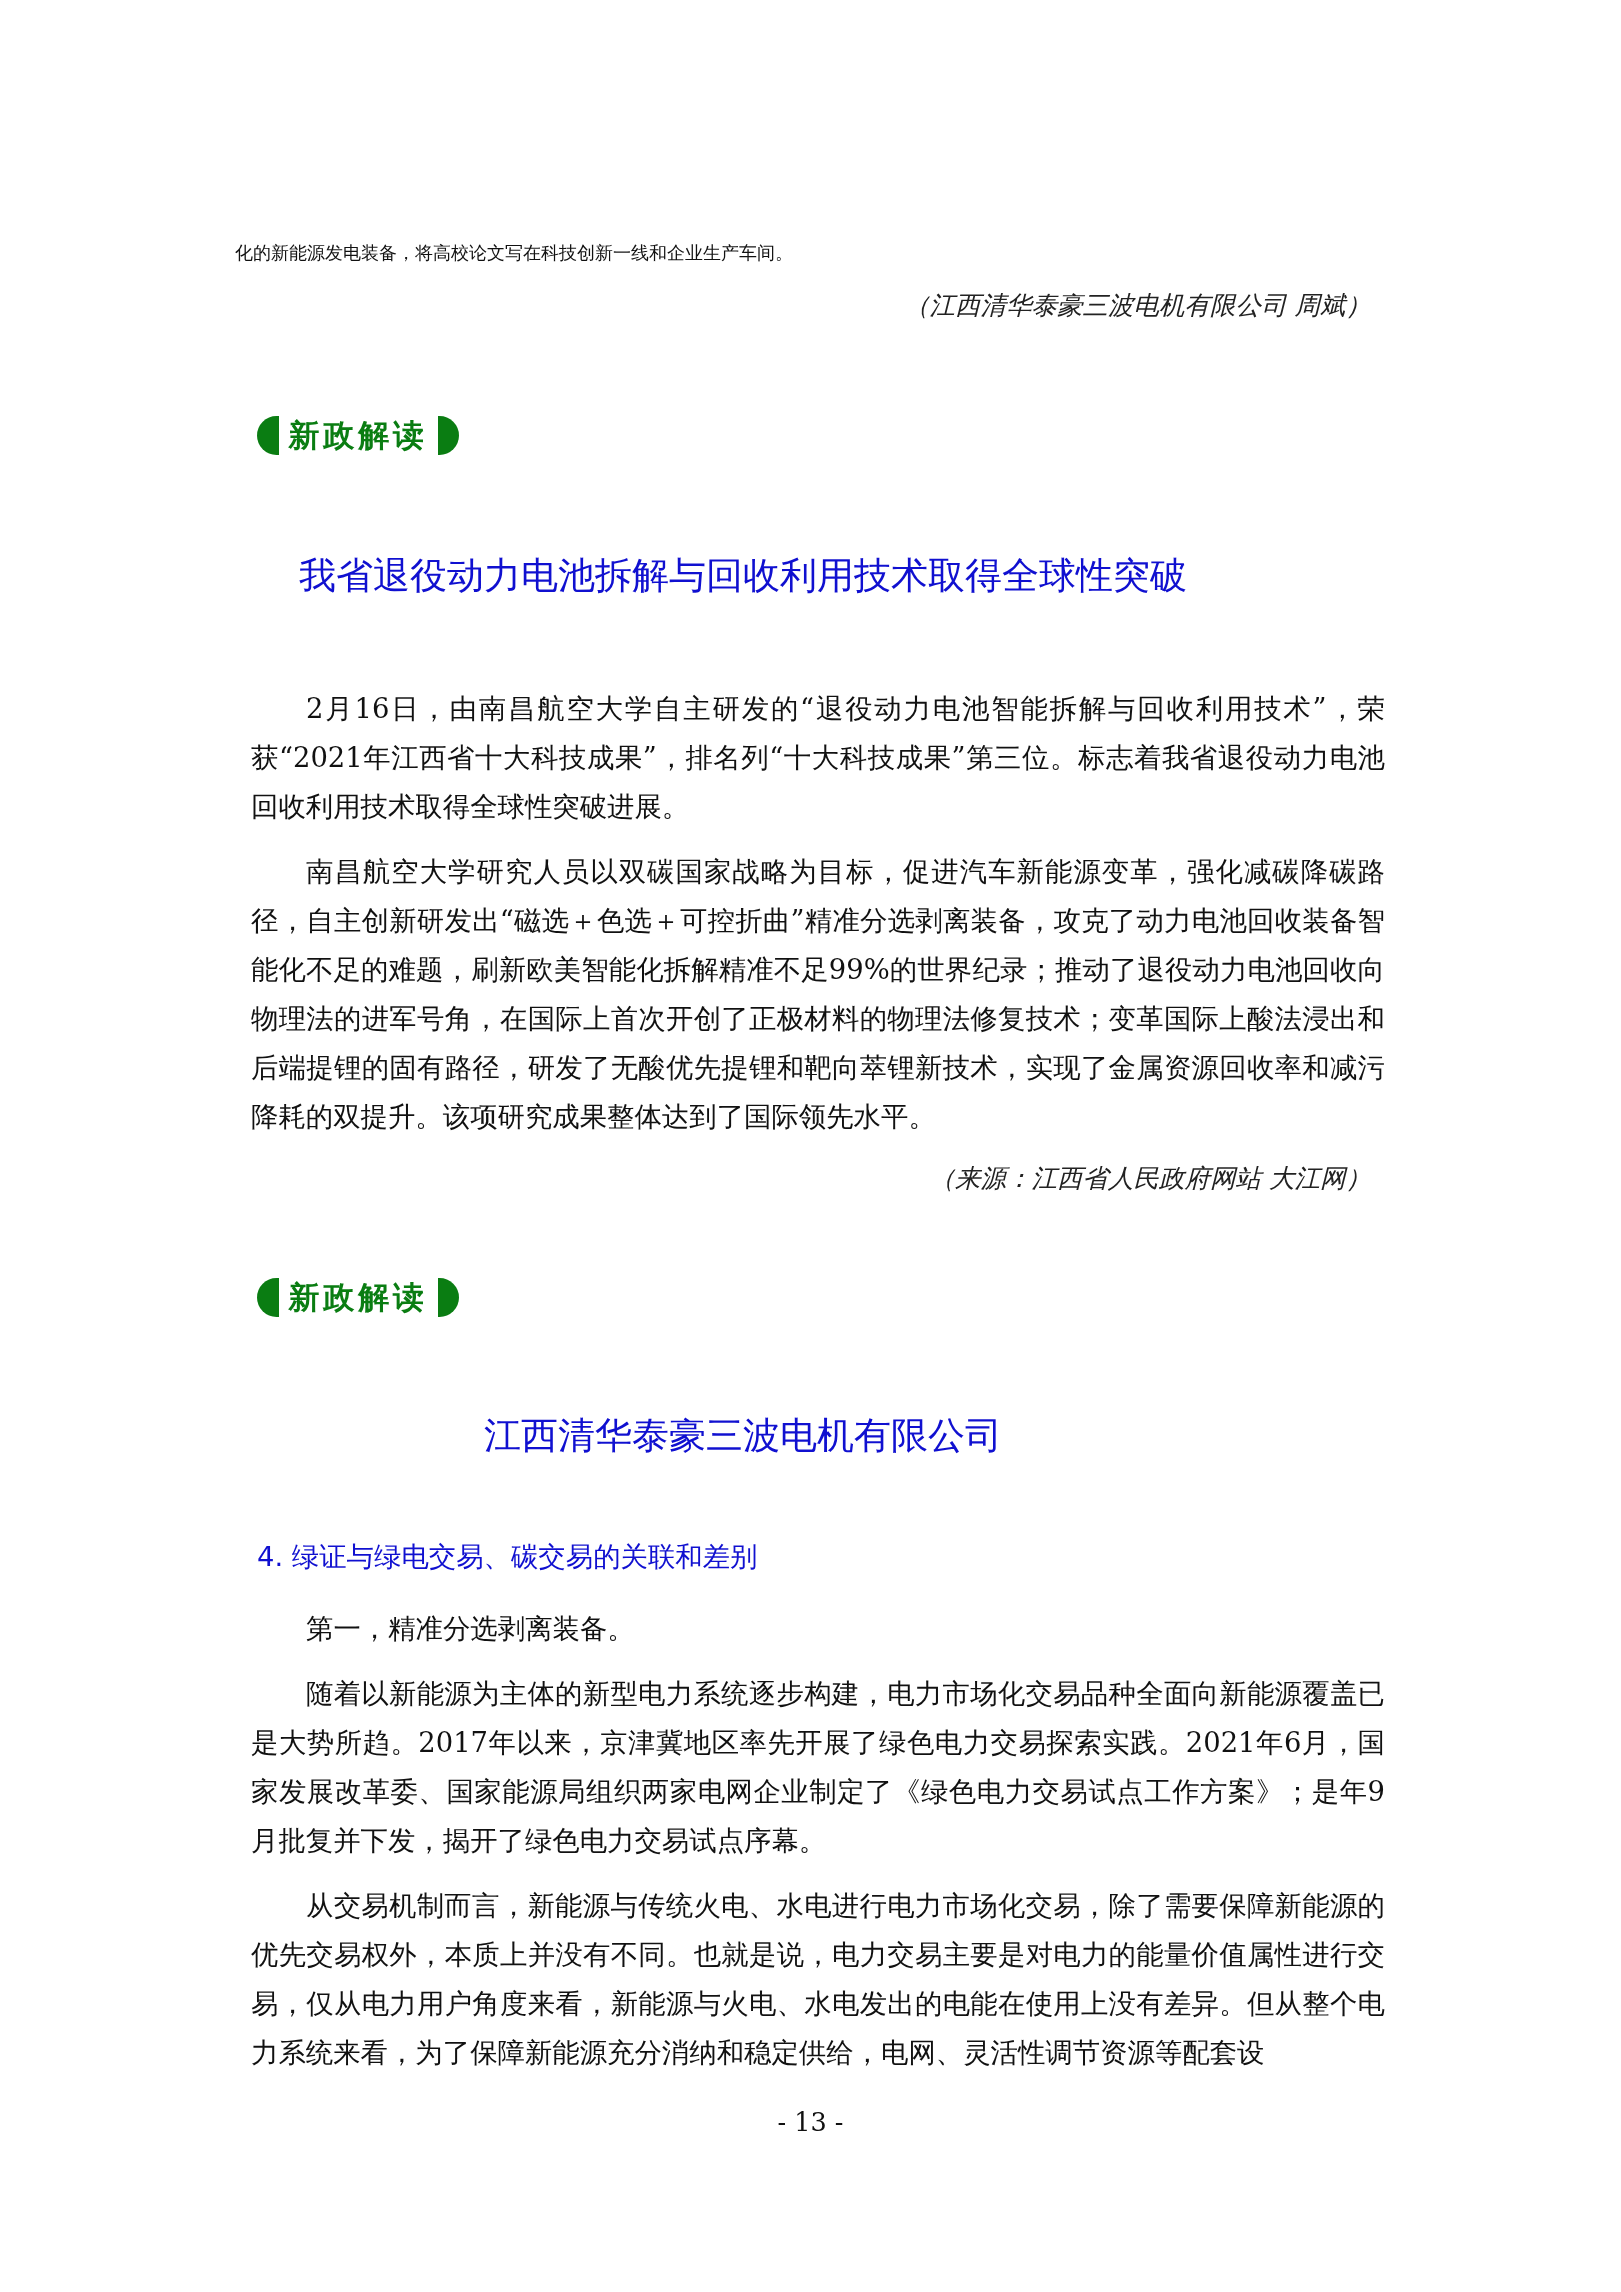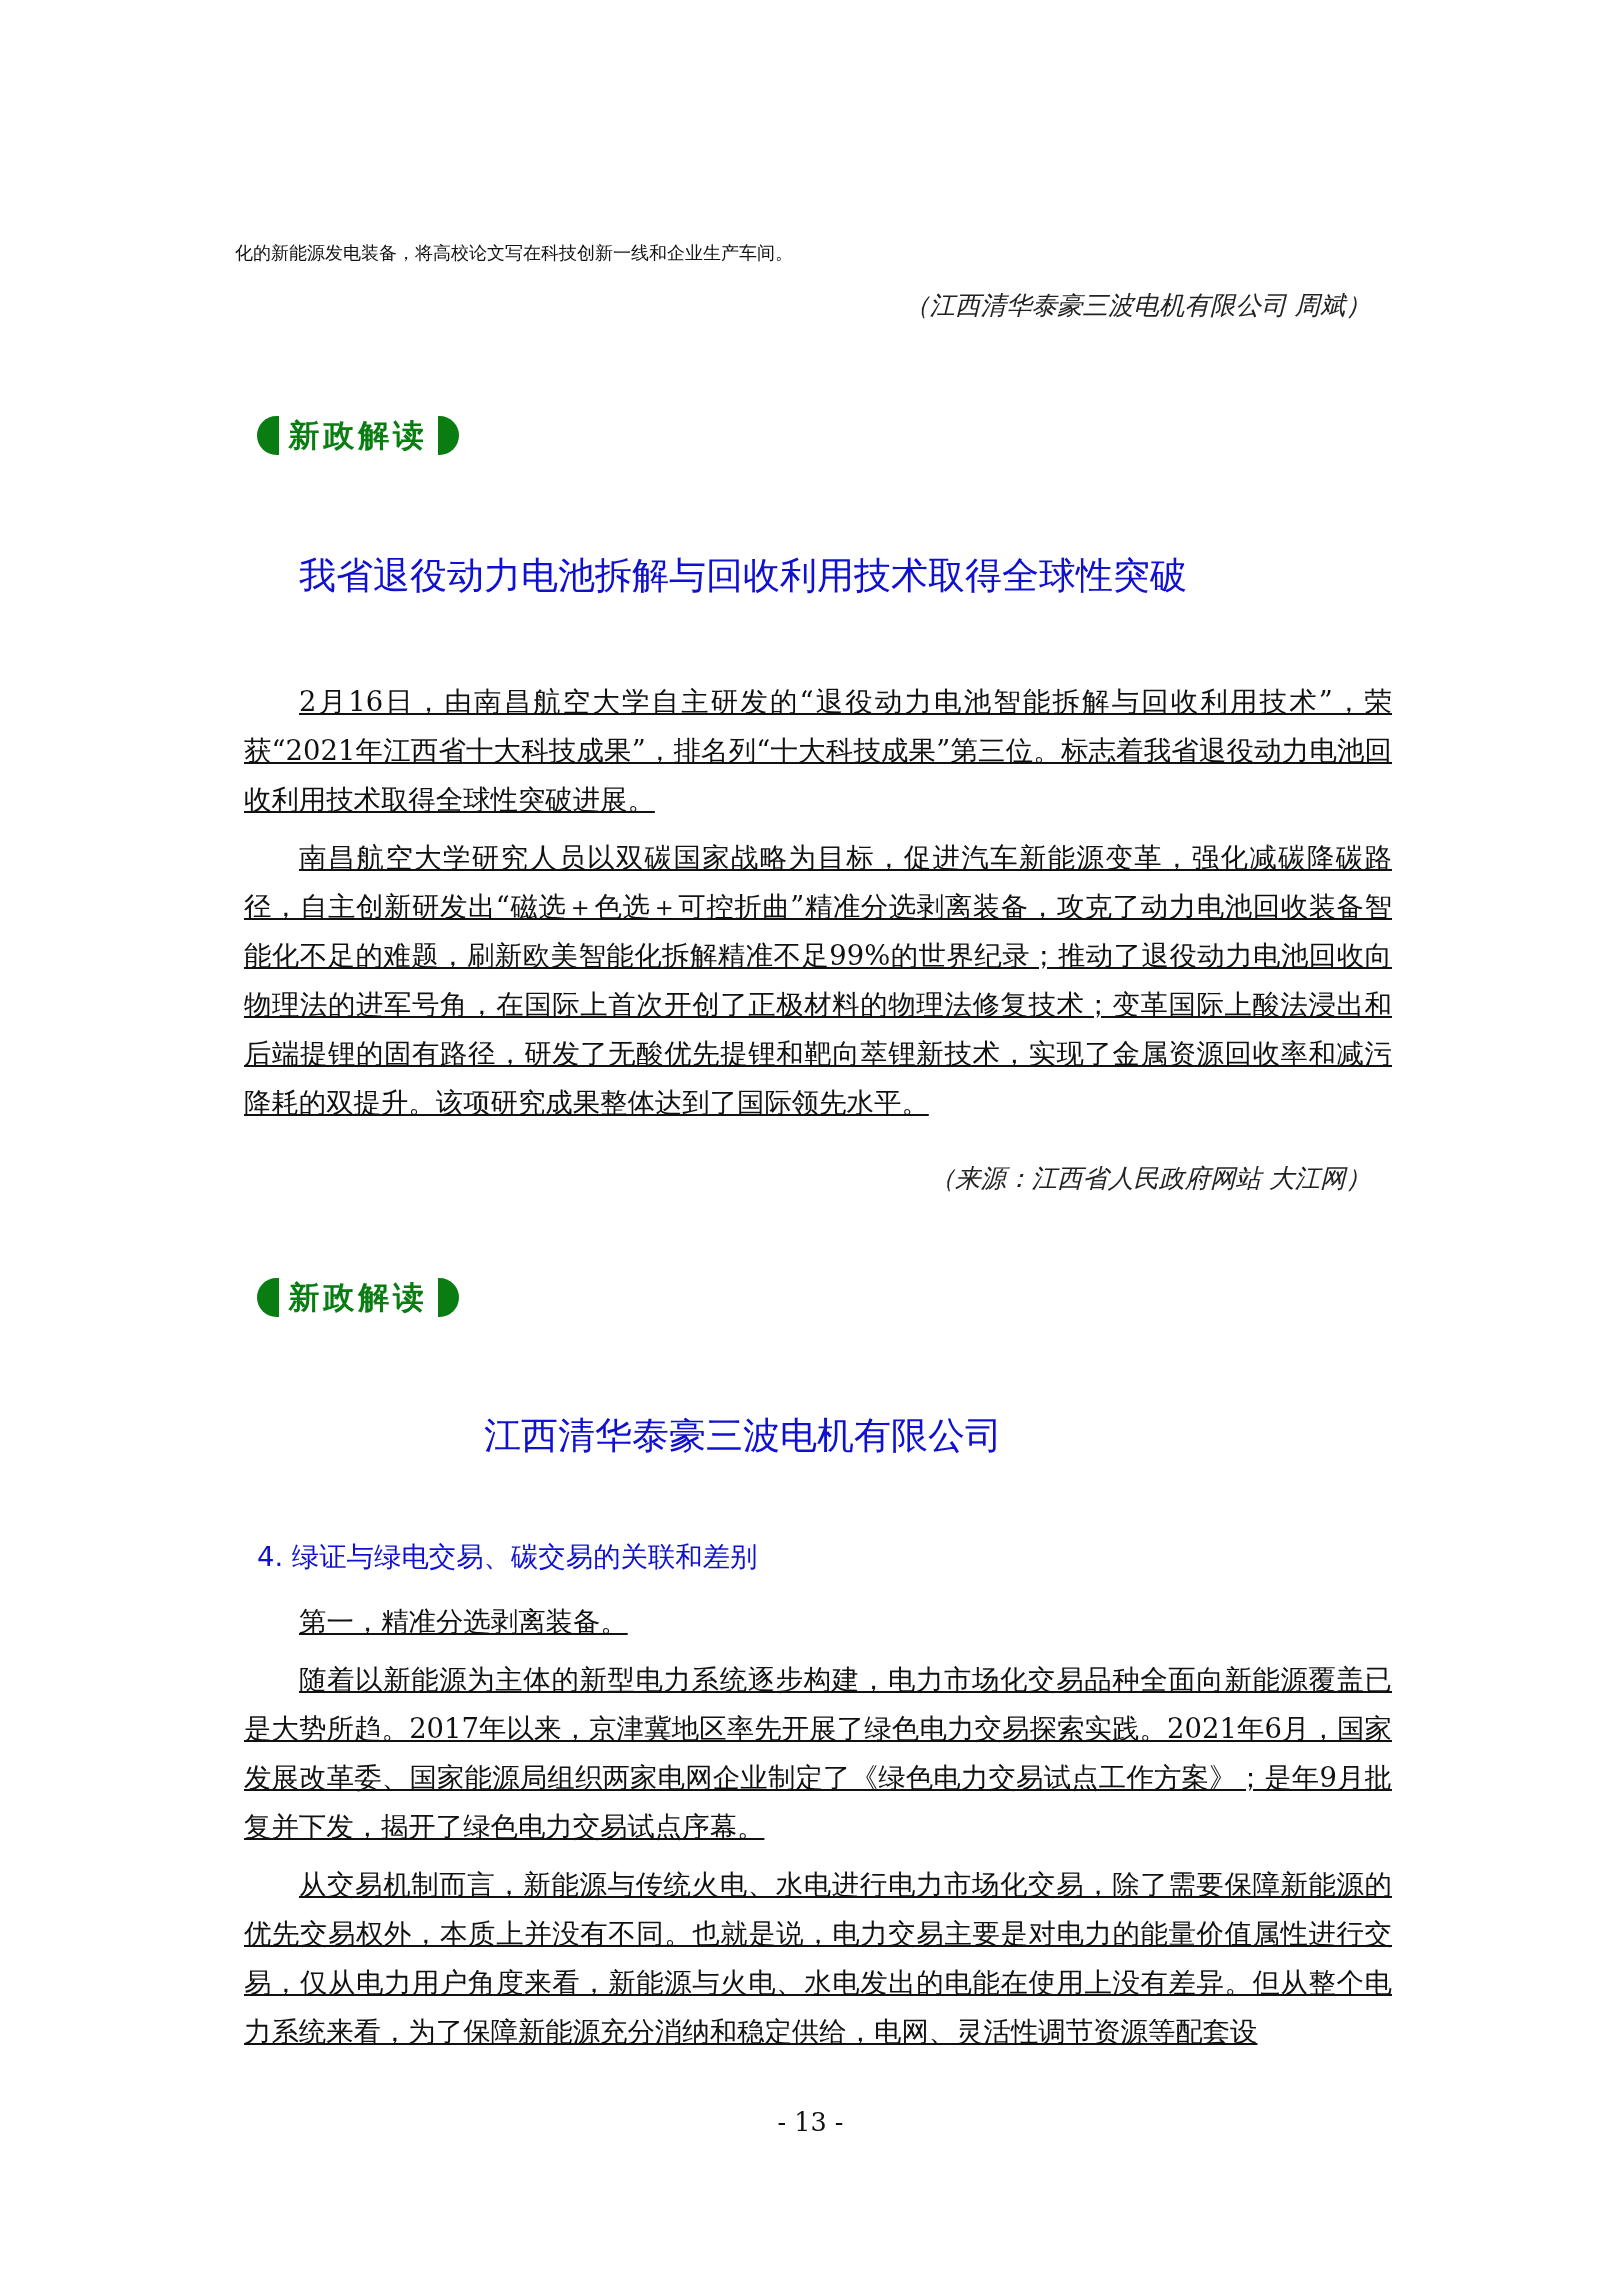--- a/index.html
+++ b/index.html
@@ -1,21 +1,21 @@
 <!DOCTYPE html>
 <html><head>
   <meta charset="utf-8">
   <style>
     html, body { margin: 0; padding: 0; background: #ffffff; }
     body { width: 1621px; height: 2293px; position: relative; overflow: hidden;
            font-family: "DejaVu Serif", "Liberation Serif", serif; color: #111; }
     .page { position: absolute; left: 0; top: 0; width: 1621px; height: 2293px; }
     .line { position: absolute; left: 235px; width: 1166px; font-size: 18px; line-height: 39px; white-space: nowrap; }
     .para { position: absolute; left: 235px; width: 1166px; font-size: 27.4px; line-height: 49px; text-align: justify; }
-    .para p { margin: 9px; text-indent: 55px; text-decoration: underline; }
+    .para p { margin: 16px; text-indent: 55px; }
     .byline { position: absolute; right: 250px; font-size: 25.5px; line-height: 39px; font-style: italic; color: #222; }
     .section-tag { position: absolute; left: 257px; height: 39px; display: flex; align-items: center;
                    font-family: "DejaVu Sans", sans-serif; font-weight: bold; font-size: 31px; color: #0a7d12; }
     .section-tag .br { display: inline-block; width: 21.6px; height: 39px; background: #0a7d12; }
     .section-tag .br.l { border-radius: 21.6px 0 0 21.6px; }
     .section-tag .br.r { border-radius: 0 21.6px 21.6px 0; }
     .section-tag .txt { padding: 0 9.8px; letter-spacing: 3.9px; }
     .title { position: absolute; left: 0; width: 1486px; text-align: center;
              font-family: "DejaVu Sans", sans-serif; font-size: 37px; color: #1010d0; line-height: 49px; }
     .subtitle { position: absolute; left: 257px; font-family: "DejaVu Sans", sans-serif; font-size: 27.4px; color: #1010d0; line-height: 39px; }

